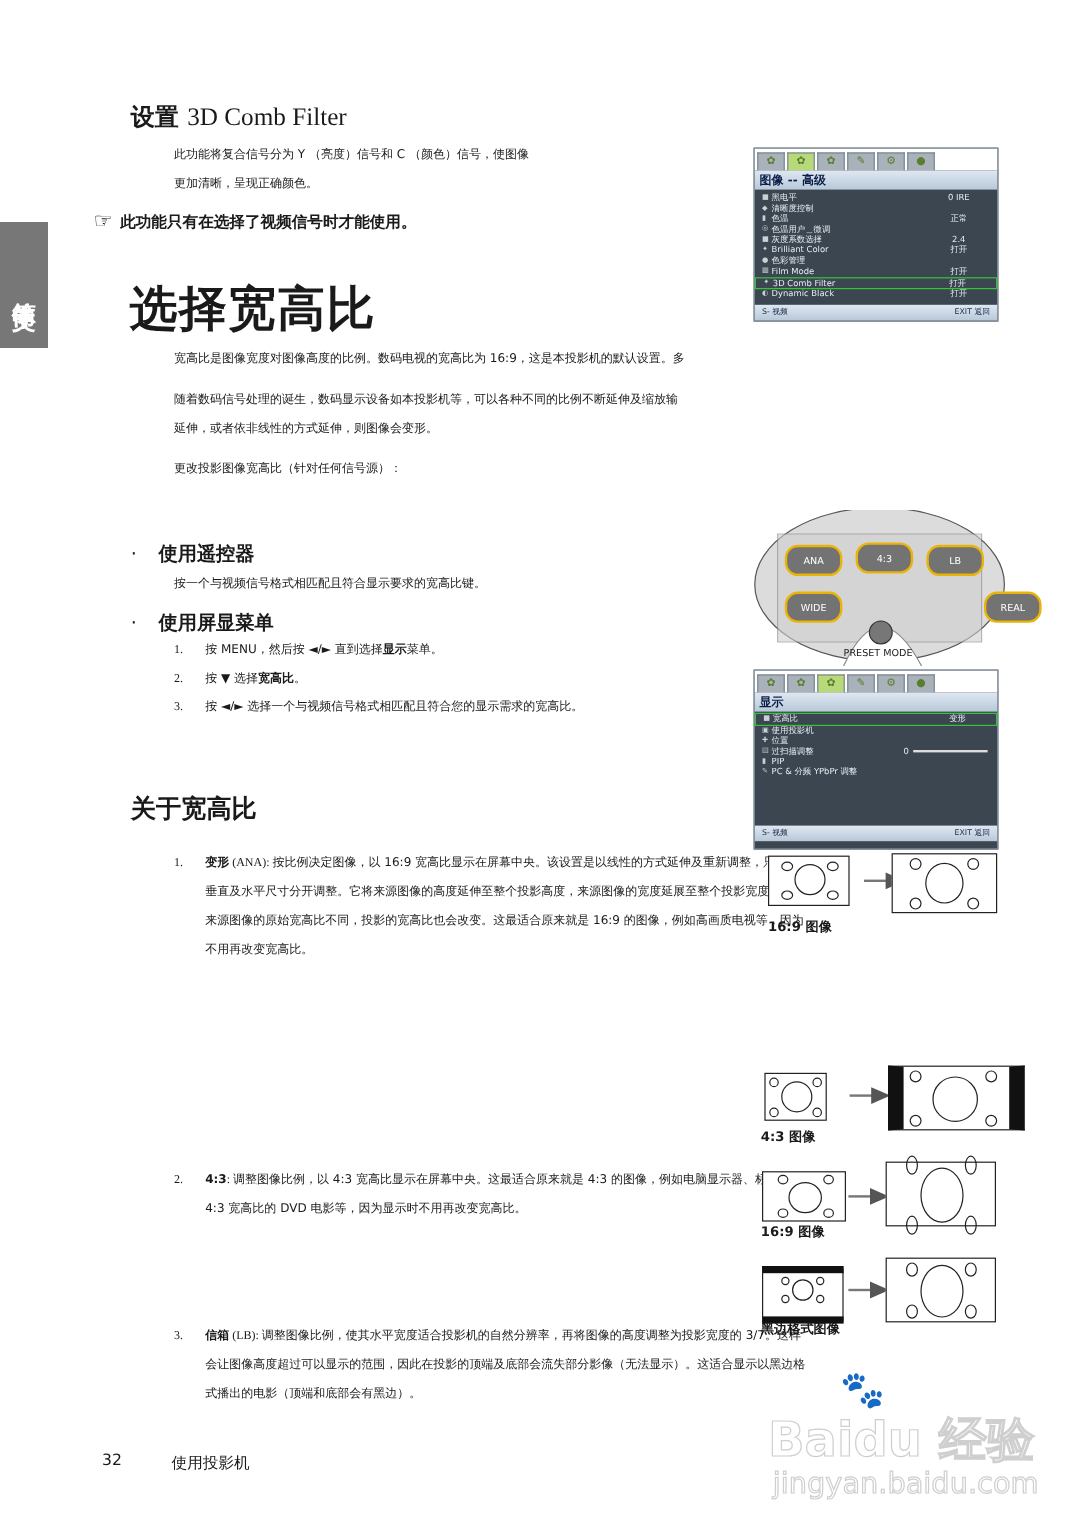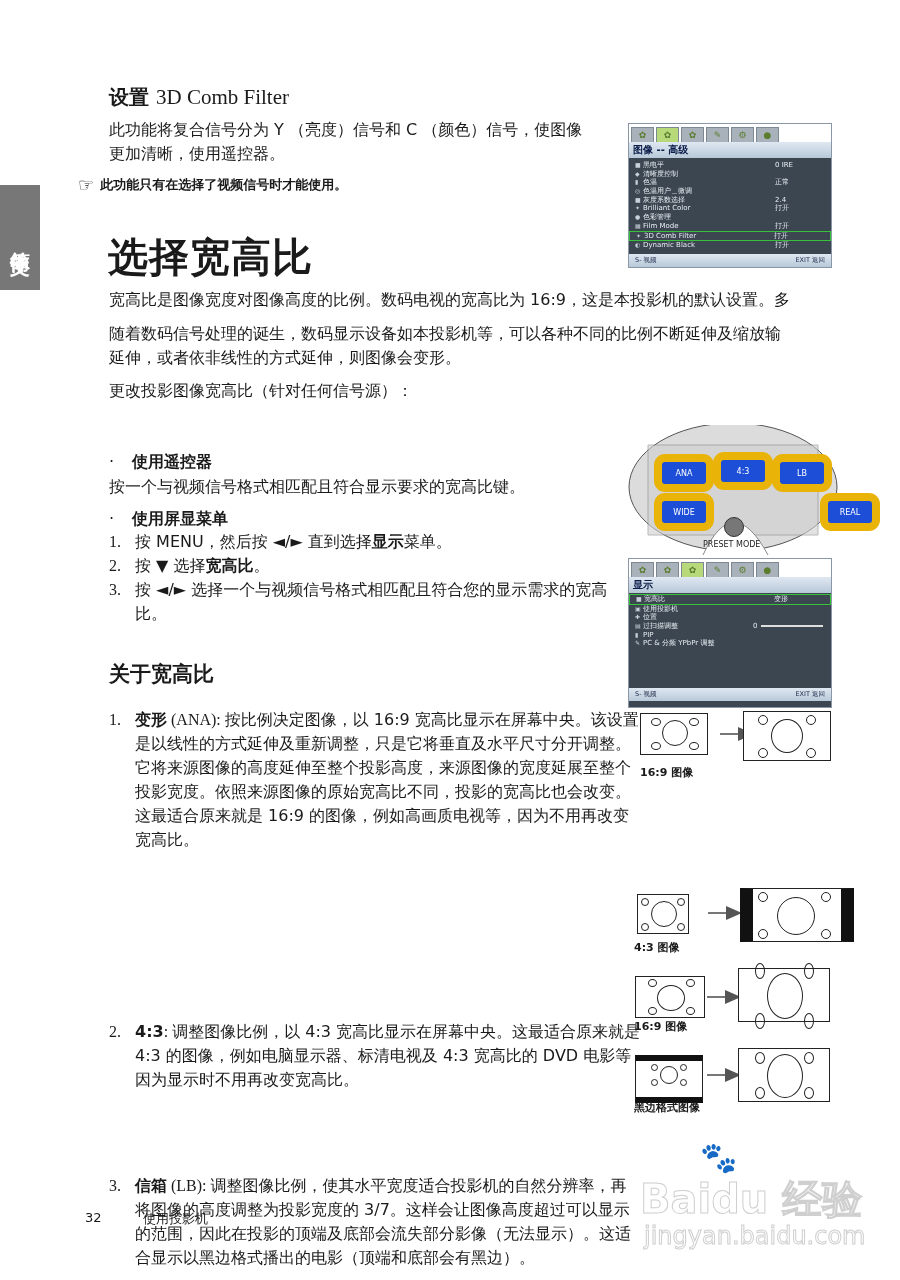--- a/index.html
+++ b/index.html
@@ -6,45 +6,45 @@
   body { width:900px; height:1280px; position:relative; overflow:hidden;
          font-family:"DejaVu Sans","Liberation Sans",sans-serif; color:#1a1a1a; }
   .abs { position:absolute; }
   .serif { font-family:"Liberation Serif","DejaVu Serif",serif; }
   .side-tab { left:0; top:185px; width:40px; height:105px; background:#777;
               color:#fff; font-weight:bold; font-size:20px; line-height:23px;
               writing-mode:vertical-rl; display:flex; align-items:center; justify-content:center;
               letter-spacing:1px; }
   .h-small { left:109px; top:84px; font-size:20px; font-weight:bold; }
   .h-small .en { font-weight:normal; font-family:"Liberation Serif",serif; font-size:21px; }
-  .p { font-size:16px; line-height:24px; }
+  .p { font-size:10px; line-height:24px;margin-left:36px; }
   .note { left:78px; top:174px; font-size:13px; font-weight:bold; display:flex; align-items:center; gap:6px; }
   .note .hand { font-size:18px; font-weight:normal; }
   .h-big { left:108px; top:230px; font-size:40px; font-weight:bold; letter-spacing:1px; }
   .h-mid { left:109px; top:660px; font-size:21px; font-weight:bold; }
   .li { position:relative; padding-left:26px; }
   .li .num { position:absolute; left:0; top:0; font-family:"Liberation Serif",serif; }
   .bullet { font-weight:bold; font-size:16px; display:flex; gap:18px; }
   .bullet .dot { font-weight:normal; }
   b { font-weight:bold; }
   
   .osd { width:202px; font-size:7px; color:#e8edf2; background:#3b4651; border:1px solid #8a97a6; }
   .osd .tabs { display:flex; gap:2px; background:#fff; padding:3px 2px 0; }
   .osd .tab { width:21px; height:14px; background:#a9b2ba; border:1px solid #7c8893; border-bottom:none; display:flex; align-items:center; justify-content:center; font-size:9px; color:#5a7d2e; }
   .osd .tab.active { background:#b8d97a; }
   .osd .title { background:linear-gradient(#dfe8f2,#b8c8d8); color:#0c1d4a; font-weight:bold; font-size:10px; padding:1px 4px; }
   .osd .row { display:flex; justify-content:space-between; padding:0 8px 0 6px; height:8.7px; line-height:8.7px; }
   .osd .row .ic { width:8px; color:#c8d0d8; font-size:6px; }
   .osd .row .lbl { flex:1; }
-  .osd .row .val { width:48px; }
+  .osd .row .val { width:48px;text-align:center; }
   .osd .row.sel { border:1px solid #38c23a; }
   .osd .foot { background:linear-gradient(#dfe8f2,#b8c8d8); color:#1c2a48; font-size:6.5px; display:flex; justify-content:space-between; padding:2px 6px; margin-top:4px; }
   
   .remote { left:628px; top:425px; width:210px; height:130px; }
-  .rbtn { position:absolute; width:44px; height:22px; border-radius:11px; background:#1d4ed8; border:8px solid #eab308; color:#fff; font-size:8px; display:flex; align-items:center; justify-content:center; }
+  .rbtn { position:absolute; width:44px; height:22px; border-radius:11px; background:#737373; border:2px solid #eab308; color:#fff; font-size:8px; display:flex; align-items:center; justify-content:center; }
   
   .fig { position:absolute; border:1px solid #222; background:#fff; }
   .circ { position:absolute; border:1px solid #222; border-radius:50%; }
   .arrow { position:absolute; height:2px; background:#777; }
   .arrow::after { content:""; position:absolute; right:-14px; top:-6px; border-left:16px solid #555; border-top:7px solid transparent; border-bottom:7px solid transparent; }
   .figlbl { position:absolute; font-size:11px; font-weight:bold; }
   .footer-num { left:85px; top:1210px; font-size:13px; }
   .footer-txt { left:143px; top:1210px; font-size:13px; }
   .wm { left:640px; top:1140px; width:240px; height:120px; color:#d9d9d9; }
 </style>
@@ -52,21 +52,21 @@
 <body>
 
 <div class="abs side-tab">简体中文</div>
 
 <div class="abs h-small">
   <span>设置</span>
   <span class="en">3D Comb Filter</span>
 </div>
 <div class="abs p" style="left:109px;top:118px;">
   <div>此功能将复合信号分为 Y （亮度）信号和 C （颜色）信号，使图像</div>
-  <div>更加清晰，使用遥控器。</div>
+  <div>更加清晰，呈现正确颜色。</div>
 </div>
 <div class="abs note">
   <span class="hand">☞</span>
   <span>此功能只有在选择了视频信号时才能使用。</span>
 </div>
 
 <div class="abs osd" style="left:628px;top:123px;">
   <div class="tabs">
     <div class="tab">✿</div>
     <div class="tab active">✿</div>

